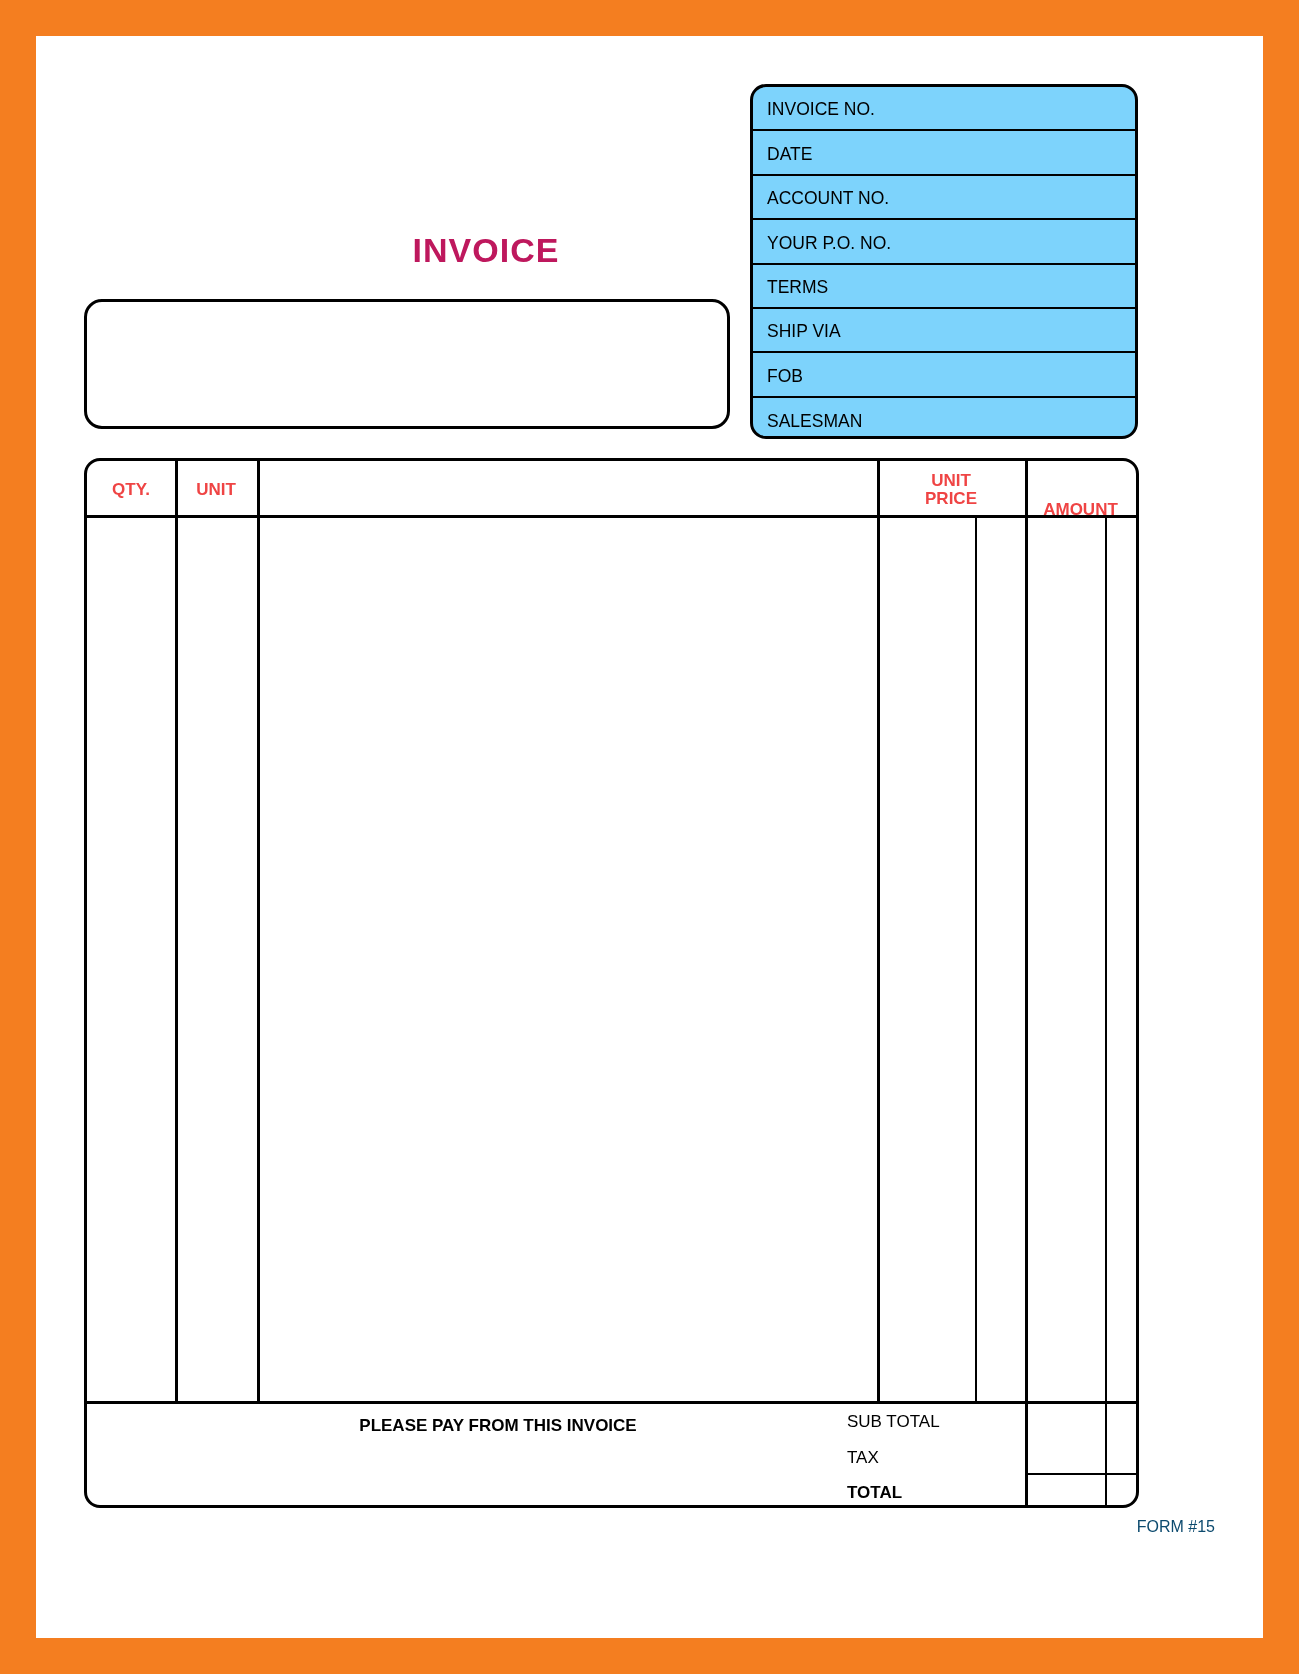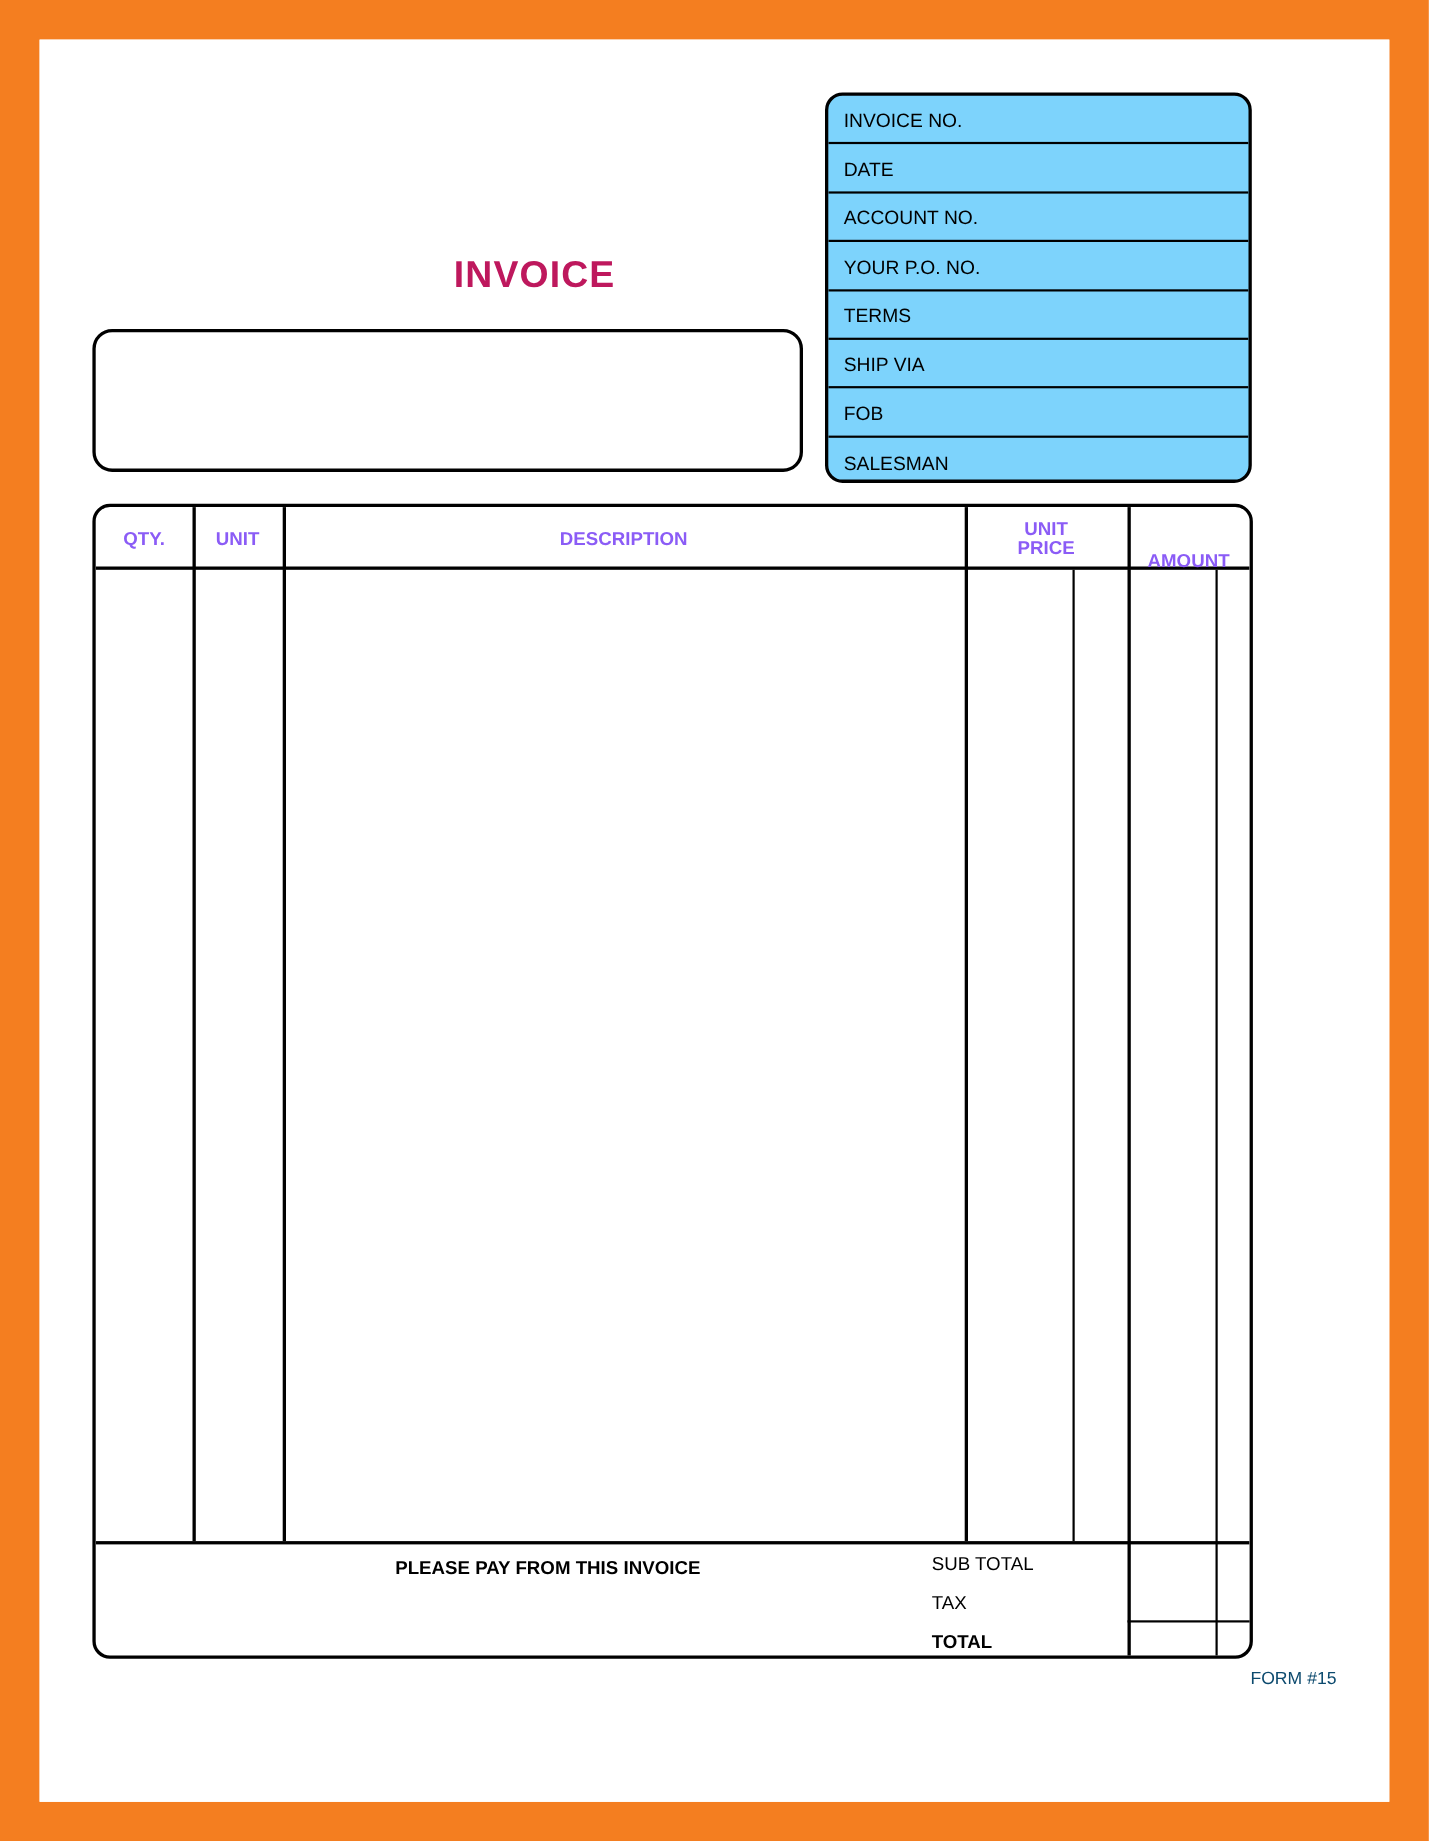--- a/index.html
+++ b/index.html
@@ -108,21 +108,21 @@
   .head-cell {
     position: absolute;
     top: 0;
     height: 57px;
     display: flex;
     align-items: center;
     justify-content: center;
     text-align: center;
     font-size: 17px;
     font-weight: bold;
-    color: #8b5cf6;
+    color: #ef4444;
     box-sizing: border-box;
     line-height: 1.05;
   }
 
   
   .vrule {
     position: absolute;
     width: 0;
     border-left: 3px solid #000;
   }
@@ -205,21 +205,20 @@
       <div class="meta-row">
         <span class="meta-label">SALESMAN</span>
       </div>
     </div>
 
     <div class="grid-box">
 
       <div class="grid-head">
         <div class="head-cell" style="left:0px;width:88px;">QTY.</div>
         <div class="head-cell" style="left:88px;width:82px;">UNIT</div>
-        <div class="head-cell" style="left:170px;width:620px;">DESCRIPTION</div>
         <div class="head-cell" style="left:790px;width:148px;flex-direction:column;">
           <span>UNIT</span>
           <span>PRICE</span>
         </div>
         <div class="head-cell" style="left:938px;width:111px;margin-top:20px;">AMOUNT</div>
       </div>
 
       <div class="vrule" style="left:88px;top:0;height:57px;"></div>
       <div class="vrule" style="left:170px;top:0;height:57px;"></div>
       <div class="vrule" style="left:790px;top:0;height:57px;"></div>

